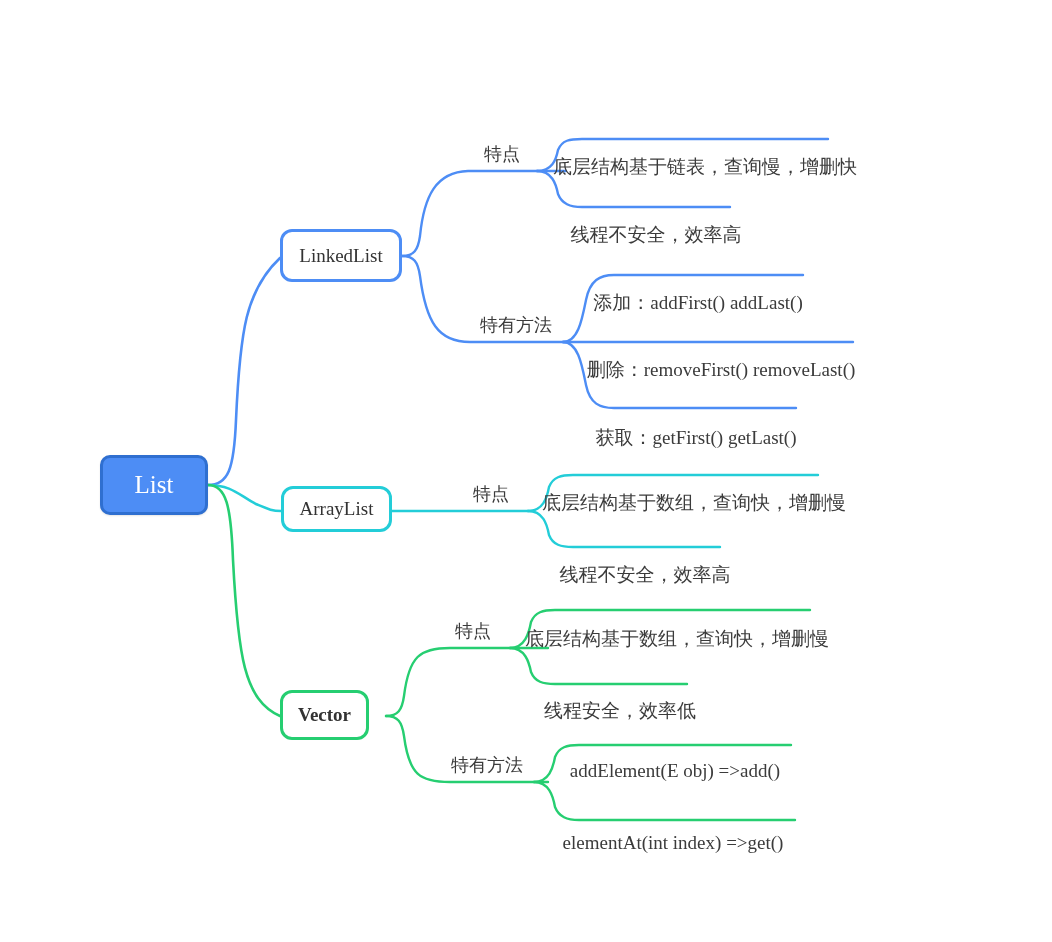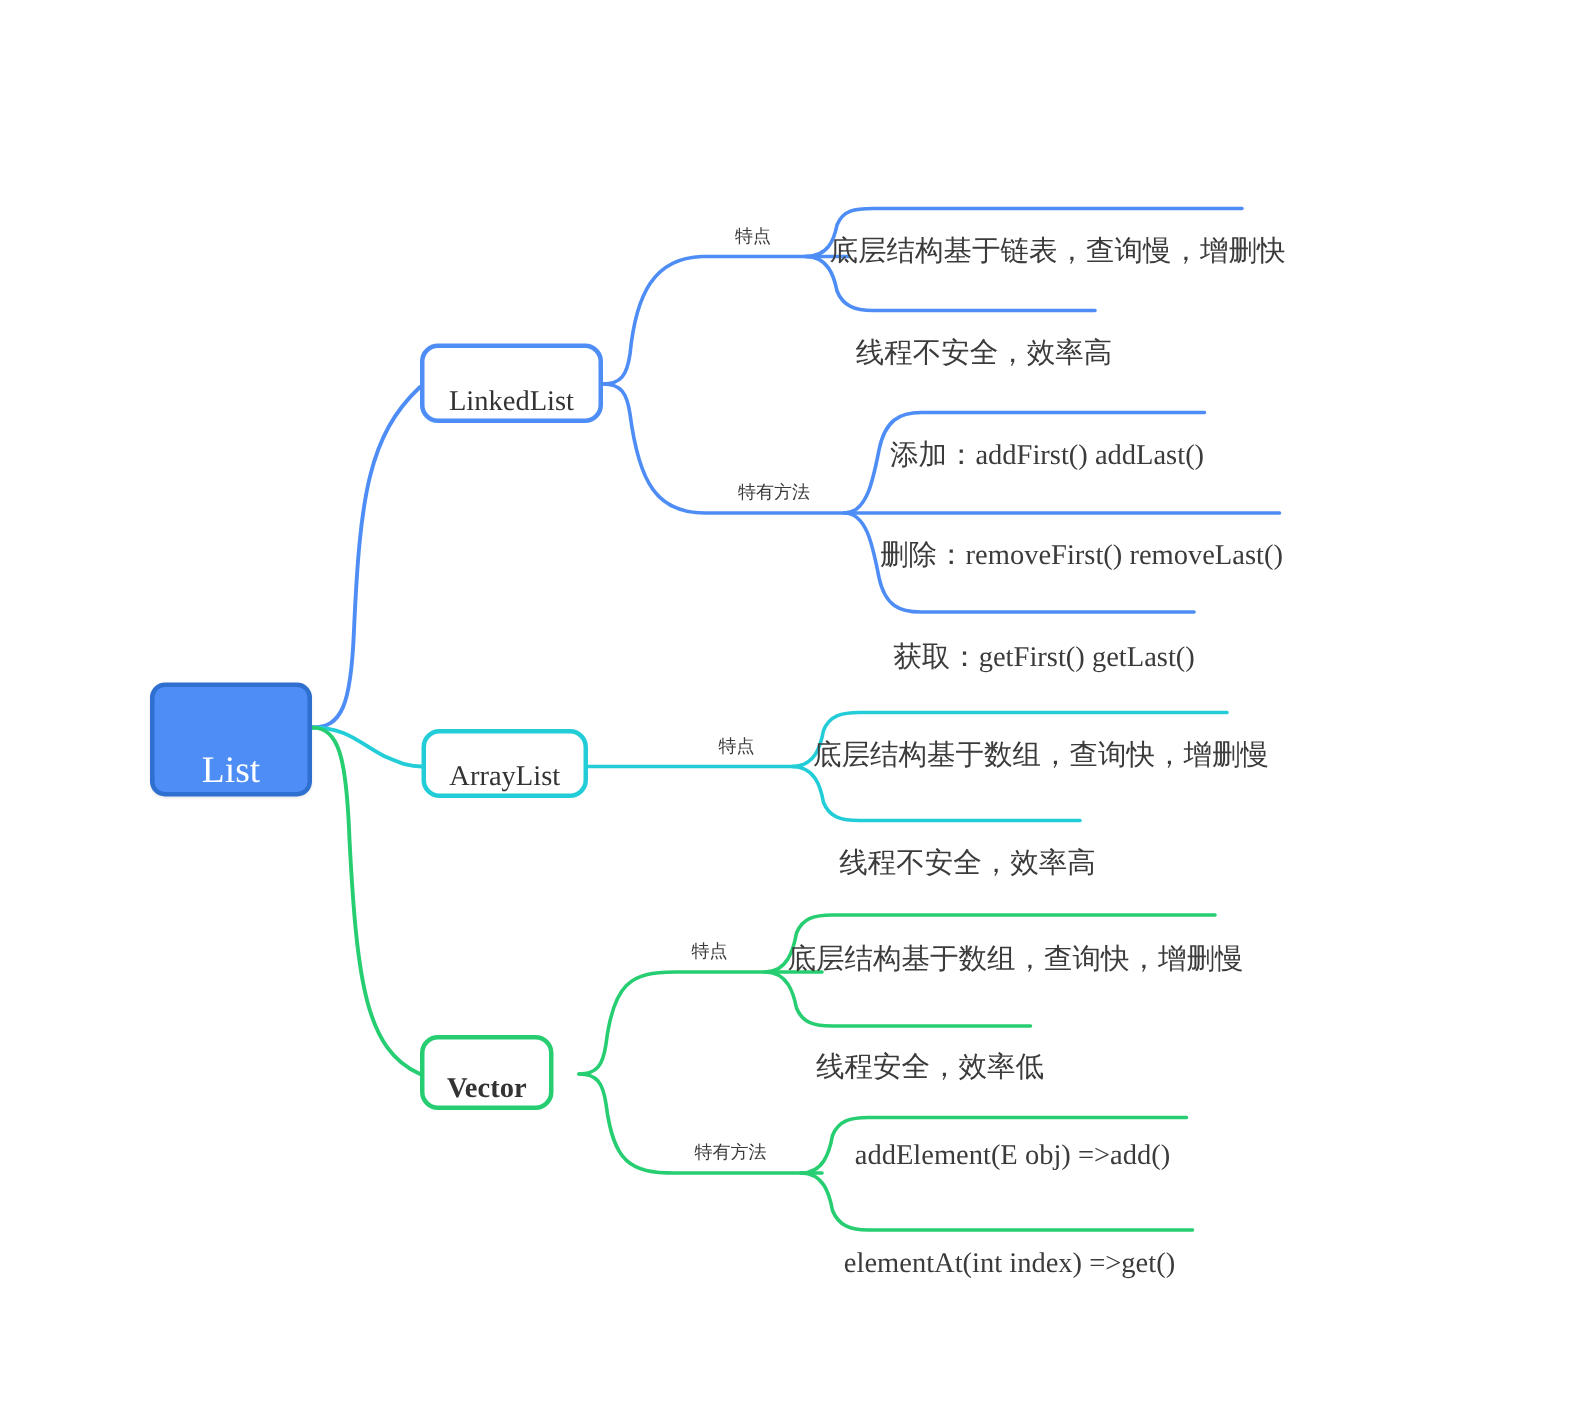--- a/index.html
+++ b/index.html
@@ -20,21 +20,21 @@
     left: 0;
     top: 0;
     width: 1052px;
     height: 942px;
     pointer-events: none;
   }
   .node {
     position: absolute;
     box-sizing: border-box;
     display: flex;
-    align-items: flex-end;
+    align-items: center;
     justify-content: center;
     white-space: nowrap;
   }
   .node-root {
     background: #4d8df5;
     border: 3px solid #2f6fd0;
     border-radius: 10px;
     color: #ffffff;
     font-size: 25px;
     box-shadow: 0 1px 2px rgba(0,0,0,0.10);
@@ -44,21 +44,21 @@
     border: 3px solid #4d8df5;
     border-radius: 12px;
     color: #333333;
     font-size: 19px;
   }
   .node-branch.cyan { border-color: #23cdd8; }
   .node-branch.green { border-color: #26ce71; }
   .label {
     position: absolute;
     color: #3b3b3b;
-    font-size: 12px;
+    font-size: 18px;
     white-space: nowrap;
     transform: translate(-50%, -100%);
   }
   .leaf {
     position: absolute;
     color: #3b3b3b;
     font-size: 19px;
     white-space: nowrap;
     transform: translate(-50%, -100%);
     margin-top: 48px;
@@ -94,21 +94,21 @@
     <path d="M386,716 C398,716 402,710 404,696 C409,656 420,648 450,648 L548,648" fill="none" stroke="#26ce71" stroke-width="2.4" stroke-linecap="round"></path>
     <path d="M386,716 C398,716 402,722 404,736 C409,775 420,782 450,782 L548,782" fill="none" stroke="#26ce71" stroke-width="2.4" stroke-linecap="round"></path>
 
     <path d="M510,648 C525,648 529,633 531,622 C535,612 543,610 555,610 L810,610" fill="none" stroke="#26ce71" stroke-width="2.4" stroke-linecap="round"></path>
     <path d="M510,648 C525,648 529,662 531,672 C535,682 543,684 555,684 L687,684" fill="none" stroke="#26ce71" stroke-width="2.4" stroke-linecap="round"></path>
 
     <path d="M534,782 C549,782 553,768 555,757 C559,747 567,745 579,745 L791,745" fill="none" stroke="#26ce71" stroke-width="2.4" stroke-linecap="round"></path>
     <path d="M534,782 C549,782 553,796 555,807 C559,817 567,820 579,820 L795,820" fill="none" stroke="#26ce71" stroke-width="2.4" stroke-linecap="round"></path>
   </svg>
 
-  <div class="node node-root" style="left:100px; top:455px; width:108px; height:76px;">
+  <div class="node node-root" style="left:100px; top:455px; width:108px; height:60px;">
     <span>List</span>
   </div>
 
   <div class="node node-branch" style="left:280px; top:229px; width:122px; height:53px;">
     <span>LinkedList</span>
   </div>
 
   <div class="node node-branch cyan" style="left:281px; top:486px; width:111px; height:46px;">
     <span>ArrayList</span>
   </div>

